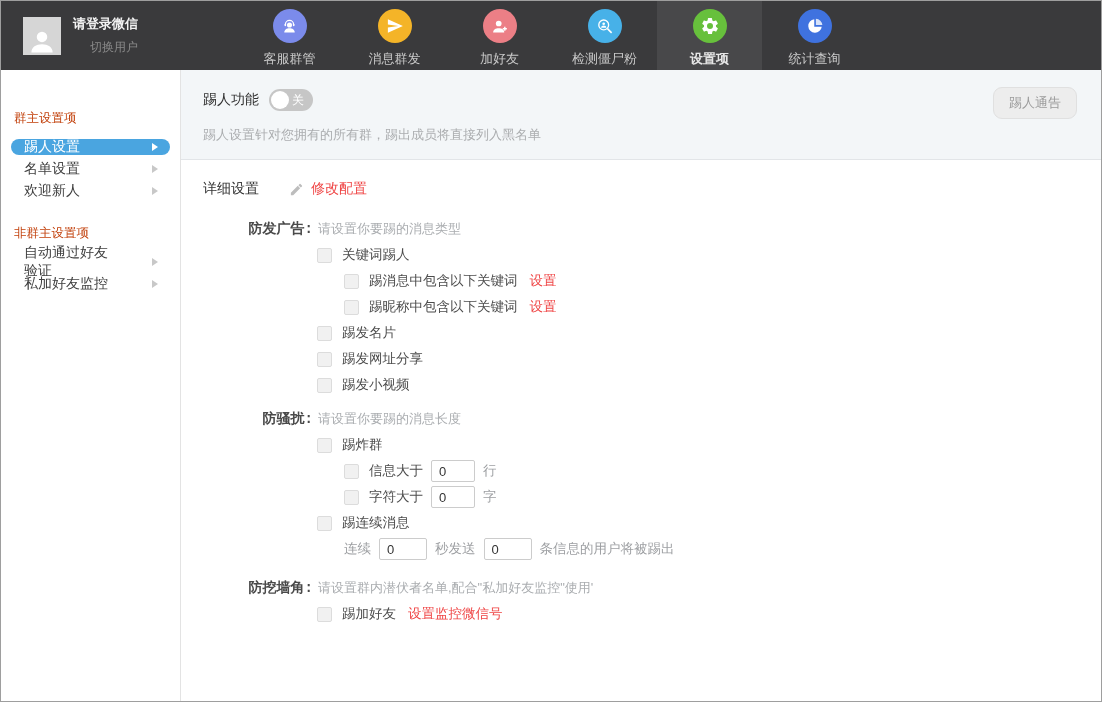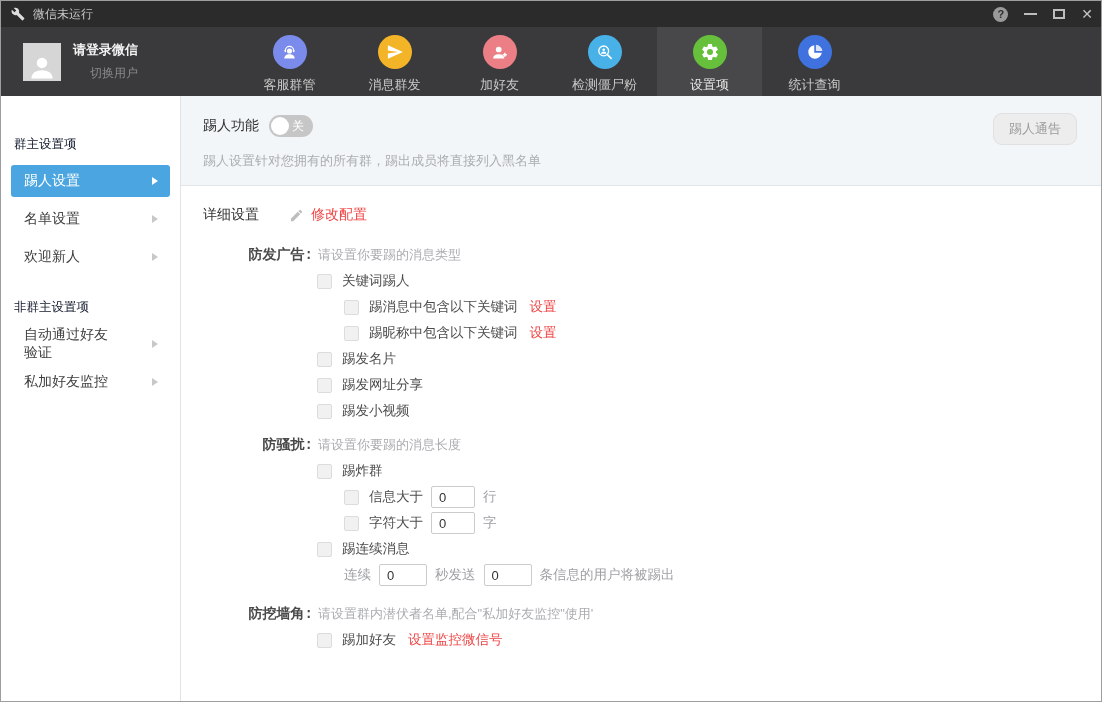--- a/index.html
+++ b/index.html
@@ -20,34 +20,34 @@
   .account { display:flex; align-items:center; padding-left:22px; width:236px; flex:none; }
   .avatar { width:38px; height:38px; background:#d6d6d6; display:flex; align-items:flex-end; justify-content:center; overflow:hidden; }
   .account-text { margin-left:12px;text-align:right; }
   .account-name { color:#f2f2f2; font-size:13px; font-weight:bold; margin-bottom:6px; }
   .account-switch { color:#8a8a8a; font-size:12px; cursor:pointer; }
   .nav { display:flex; height:95px; margin-top:-26px; position:relative; }
   .nav-item { width:105px; display:flex; flex-direction:column; align-items:center; justify-content:flex-end; padding-bottom:2px; cursor:pointer; }
   .nav-item.selected { background:#48484a; }
   .nav-icon { width:34px; height:34px; border-radius:50%; display:flex; align-items:center; justify-content:center; margin-bottom:7px; }
   .nav-label { color:#c9c9c9; font-size:13px; }
-  .nav-item.selected .nav-label { color:#e6e6e6; }
+  .nav-item.selected .nav-label { color:#e6e6e6;font-weight:bold; }
   .c-headset { background:#7b8beb; }
   .c-plane { background:#f4b428; }
   .c-addfriend { background:#ec7f86; }
   .c-search { background:#47b1e8; }
   .c-gear { background:#67c03c; }
   .c-pie { background:#3f72df; }
 
   
   .body { flex:1; display:flex; min-height:0; }
   .sidebar { width:180px; flex:none; border-right:1px solid #e3e3e3; padding-top:40px; background:#fff; }
-  .side-header { color:#0f172a; font-size:12.5px; margin:0 0 12px 13px; }
+  .side-header { color:#c2410c; font-size:12.5px; margin:0 0 12px 13px; }
   .side-header.second { margin-top:26px; }
-  .side-item { height:32px; margin:0 10px 6px 10px; display:flex; align-items:center; padding:0 12px 0 13px; font-size:14px; color:#3f3f3f; border-radius:3px; cursor:pointer;gap:36px; }
+  .side-item { height:16px; margin:0 10px 6px 10px; display:flex; align-items:center; padding:0 12px 0 13px; font-size:14px; color:#3f3f3f; border-radius:12px; cursor:pointer;gap:36px; }
   .side-item .arrow { margin-left:auto; width:0; height:0; border-left:6px solid #c8c8c8; border-top:4.5px solid transparent; border-bottom:4.5px solid transparent; }
   .side-item.selected { background:#4aa5e0; color:#fff; }
   .side-item.selected .arrow { border-left-color:#fff; }
 
   .content { flex:1; min-width:0; display:flex; flex-direction:column; }
 
   
   .feature-panel { background:#f3f6f8; border-bottom:1px solid #e2e5e8; padding:19px 24px 0 22px; height:90px; flex:none; position:relative; }
   .feature-row { display:flex; align-items:center; }
   .feature-label { font-size:14px; color:#333; }
@@ -79,34 +79,20 @@
   .num.wide { width:48px; }
   .suffix, .gray-t { color:#9d9fa2; }
   .row.gray-row { color:#9d9fa2; }
   .row.gray-row .num { margin-left:8px; margin-right:8px; }
 </style>
 </head>
 <body>
 
 <div class="window">
 
-  <div class="titlebar">
-    <span style="display:inline-flex;">
-      <svg width="14" height="14" viewBox="0 0 24 24">
-          <path fill="#dedede" d="M22.7 19l-9.1-9.1c.9-2.3.4-5-1.5-6.9-2-2-5-2.4-7.4-1.3L9 6 6 9 1.6 4.7C.4 7.1.9 10.1 2.9 12.1c1.9 1.9 4.6 2.4 6.9 1.5l9.1 9.1c.4.4 1 .4 1.4 0l2.3-2.3c.5-.4.5-1.1.1-1.4z"></path>
-        </svg>
-    </span>
-    <span class="app-title">微信未运行</span>
-    <div class="win-controls">
-      <span class="help-circle">?</span>
-      <span class="min-glyph"></span>
-      <span class="max-glyph"></span>
-      <span class="close-glyph">✕</span>
-    </div>
-  </div>
 
   <div class="header">
     <div class="account">
       <div class="avatar">
         <svg width="30" height="30" viewBox="0 0 24 24">
             <circle cx="12" cy="9.5" r="4.2" fill="#fff"></circle>
             <path d="M3.5 22c0-4.4 3.8-6.6 8.5-6.6s8.5 2.2 8.5 6.6z" fill="#fff"></path>
           </svg>
       </div>
       <div class="account-text">

